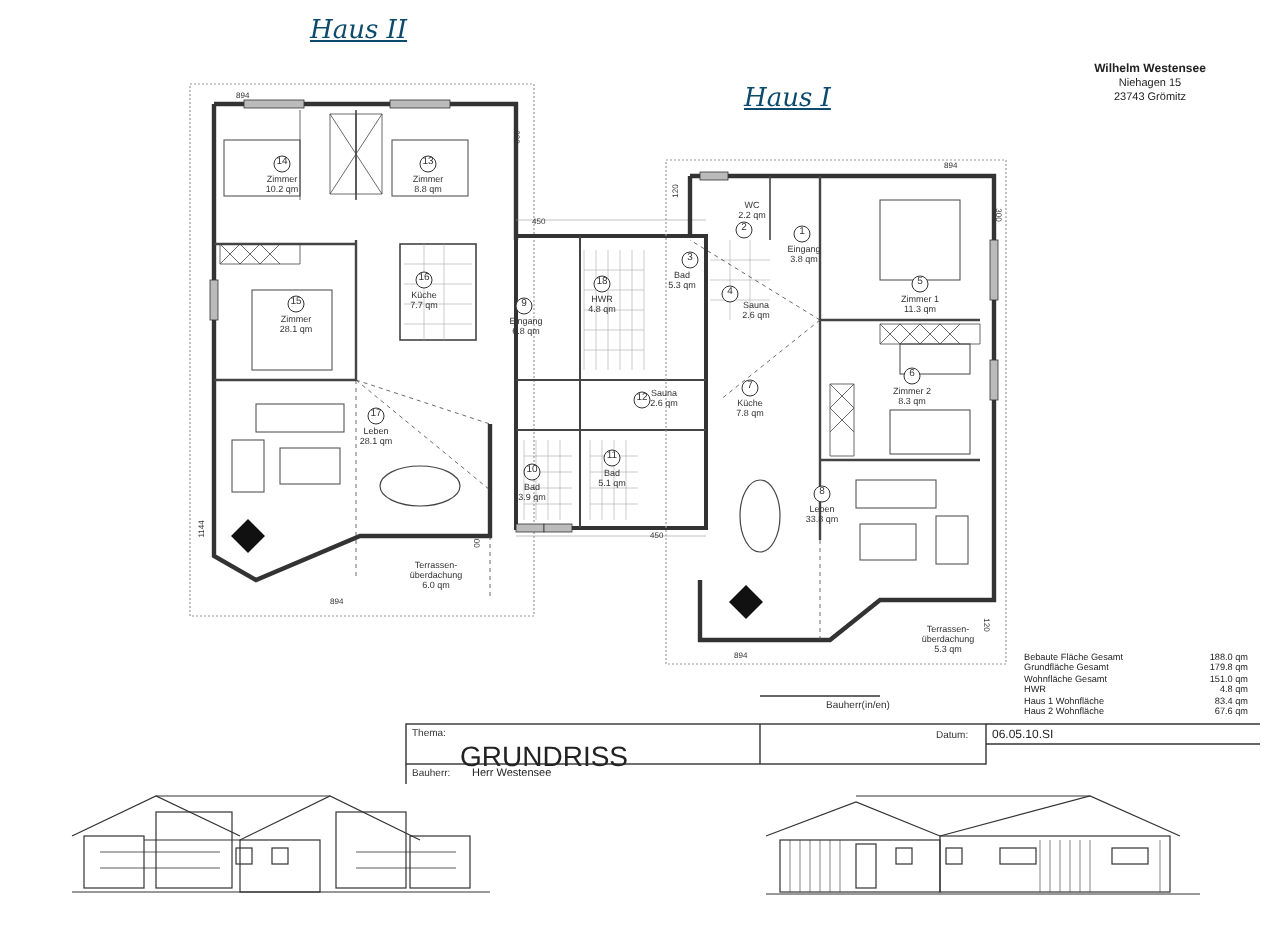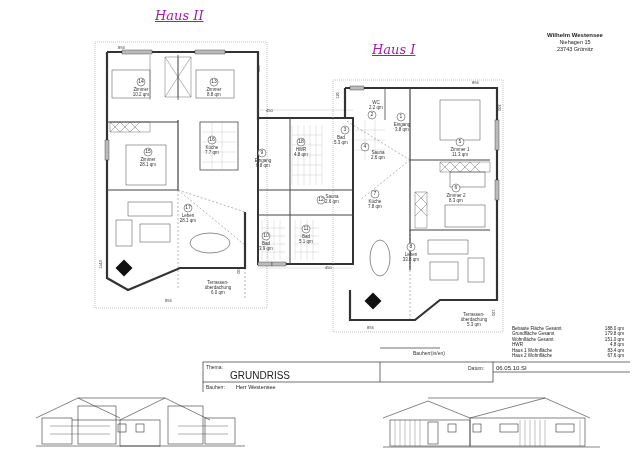--- a/index.html
+++ b/index.html
@@ -1,18 +1,18 @@
 <!DOCTYPE html>
 <html><head>
 <meta charset="utf-8">
 <style>
   html,body{margin:0;padding:0;background:#fff;}
   body{width:640px;height:467px;position:relative;overflow:hidden;font-family:"Liberation Sans",sans-serif;color:#222;}
   .abs{position:absolute;}
-  .hand{font-family:"DejaVu Serif",serif;font-style:italic;font-size:13px;color:#a21caf;text-decoration:underline;}
+  .hand{font-family:"DejaVu Serif",serif;font-style:italic;font-size:13px;color:#0c4a6e;text-decoration:underline;}
   .tiny{font-size:4.5px;line-height:5px;text-align:center;color:#333;}
   .dim{font-size:4px;color:#333;}
   .addr{font-size:5.5px;line-height:7px;text-align:center;}
   .addr b{font-size:6px;}
   .stats{font-size:4.6px;line-height:5.4px;}
   .stats .row{display:flex;justify-content:space-between;width:112px;}
   .lbl{font-size:5px;color:#333;}
   svg{position:absolute;left:0;top:0;}
   .num{font-size:5px;}
 </style>
@@ -248,17 +248,17 @@
       <span>83.4 qm</span>
     </div>
   <div class="row">
       <span>Haus 2 Wohnfläche</span>
       <span>67.6 qm</span>
     </div>
 </div>
 
 <div class="abs lbl" style="left:413px;top:350px;">Bauherr(in/en)</div>
 <div class="abs lbl" style="left:206px;top:364px;">Thema:</div>
-<div class="abs" style="left:230px;top:370px;font-size:10px;">GRUNDRISS</div>
+<div class="abs" style="left:230px;top:370px;font-size:14px;">GRUNDRISS</div>
 <div class="abs lbl" style="left:468px;top:365px;">Datum:</div>
 <div class="abs" style="left:496px;top:365px;font-size:6px;">06.05.10.SI</div>
 <div class="abs lbl" style="left:206px;top:384px;">Bauherr:</div>
 <div class="abs" style="left:236px;top:384px;font-size:5.5px;">Herr Westensee</div>
 
 </body></html>

